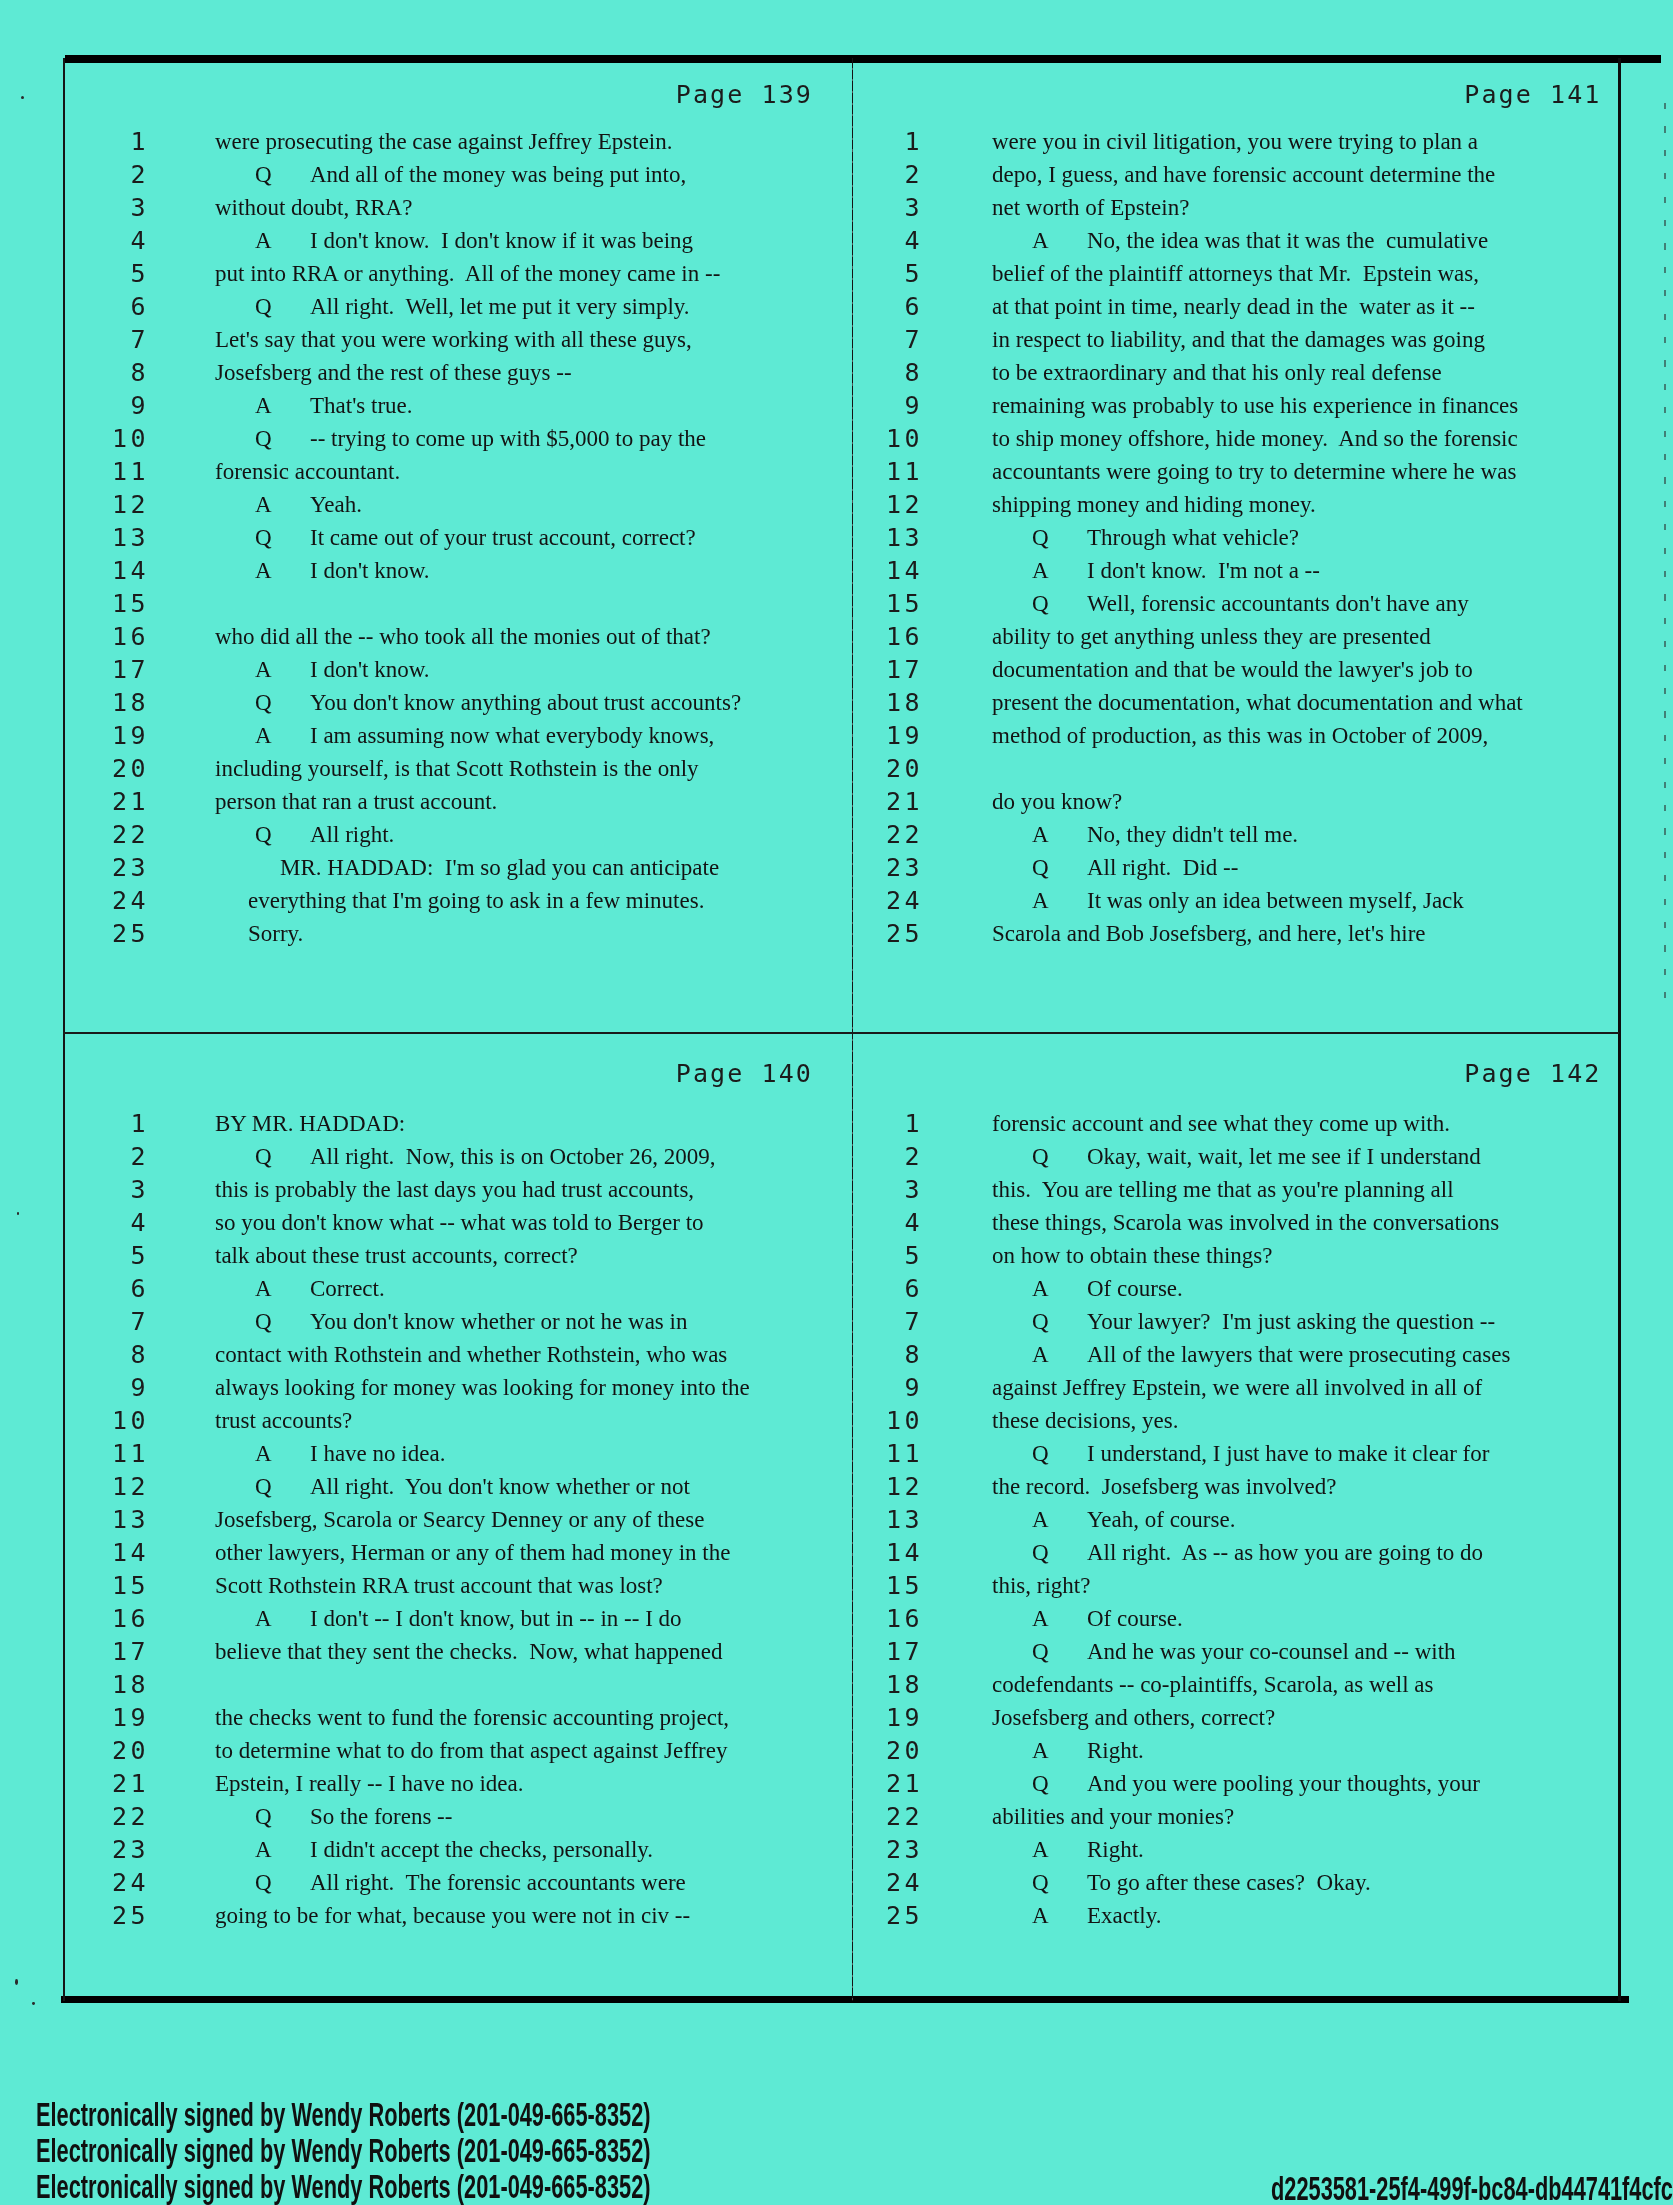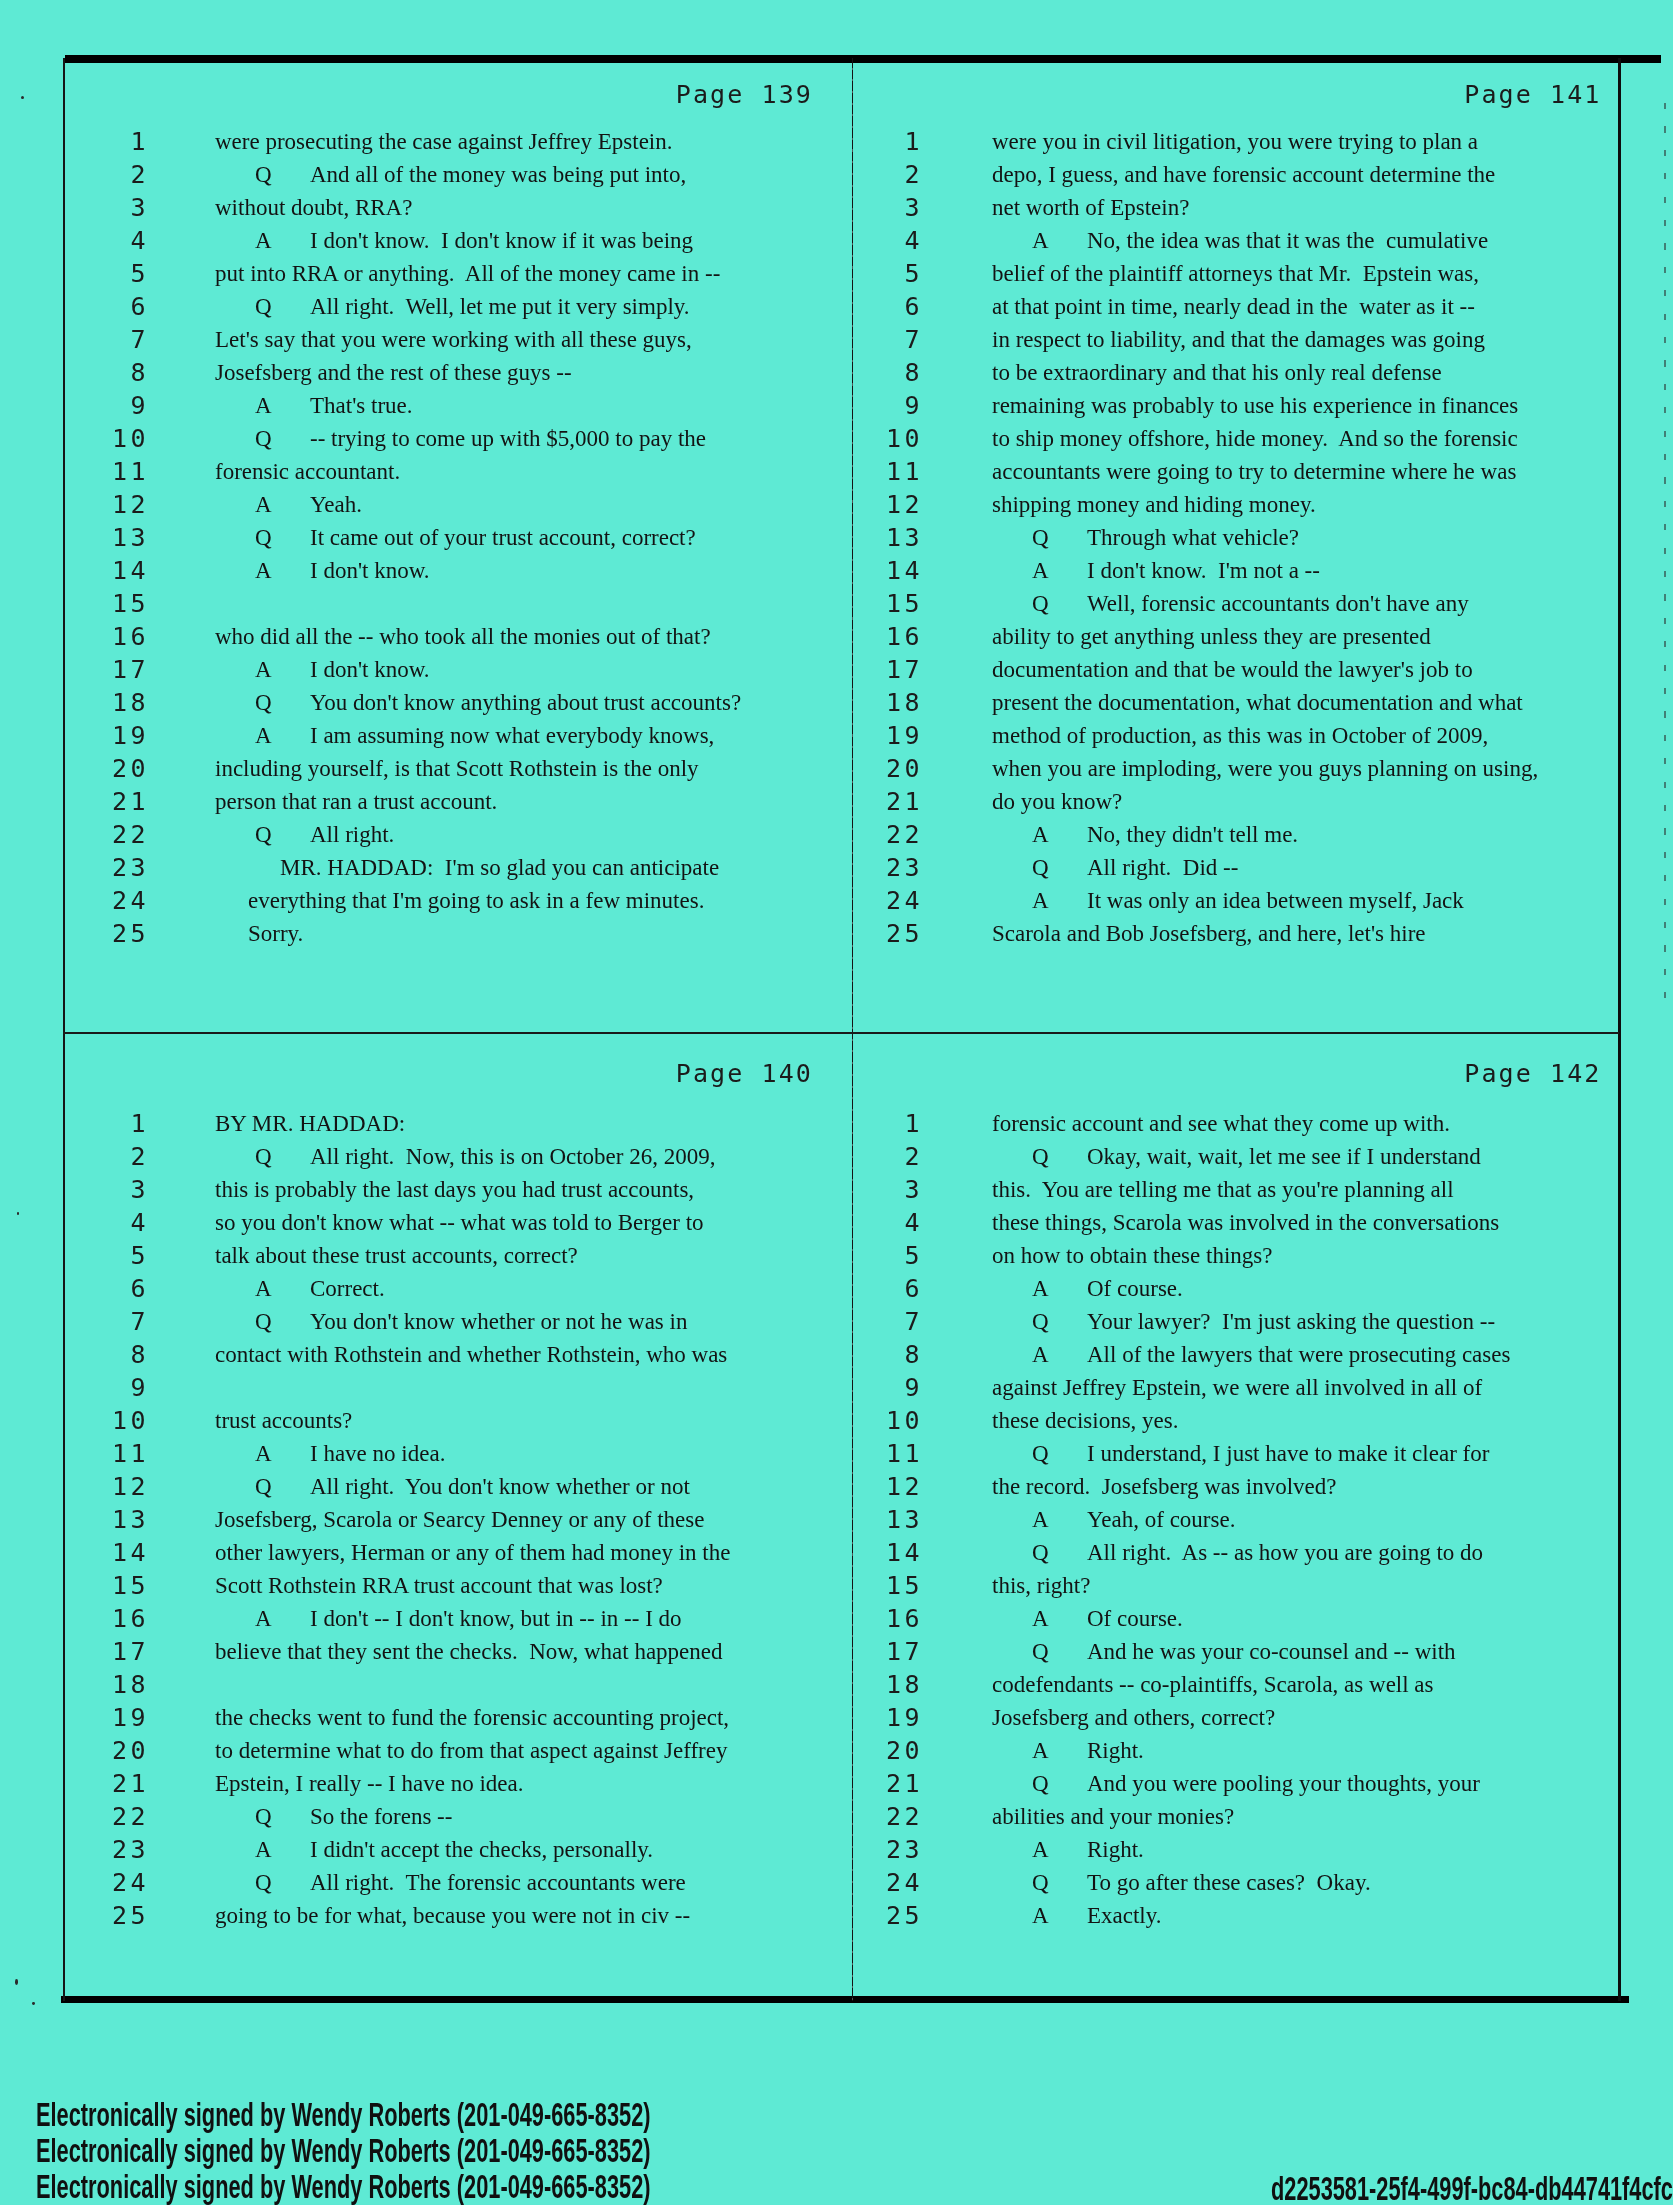--- a/index.html
+++ b/index.html
@@ -276,21 +276,20 @@
         <div class="line">
           <span class="num">18</span>
           <span class="txt flush">present the documentation, what documentation and what</span>
         </div>
         <div class="line">
           <span class="num">19</span>
           <span class="txt flush">method of production, as this was in October of 2009,</span>
         </div>
         <div class="line">
           <span class="num">20</span>
-          <span class="txt flush">when you are imploding, were you guys planning on using,</span>
         </div>
         <div class="line">
           <span class="num">21</span>
           <span class="txt flush">do you know?</span>
         </div>
         <div class="line">
           <span class="num">22</span>
           <span class="txt qa"><span class="speaker">A</span>No, they didn't tell me.</span>
         </div>
         <div class="line">
@@ -338,20 +337,21 @@
         <div class="line">
           <span class="num">7</span>
           <span class="txt qa"><span class="speaker">Q</span>You don't know whether or not he was in</span>
         </div>
         <div class="line">
           <span class="num">8</span>
           <span class="txt flush">contact with Rothstein and whether Rothstein, who was</span>
         </div>
         <div class="line">
           <span class="num">9</span>
+          <span class="txt flush">always looking for money was looking for money into the</span>
         </div>
         <div class="line">
           <span class="num">10</span>
           <span class="txt flush">trust accounts?</span>
         </div>
         <div class="line">
           <span class="num">11</span>
           <span class="txt qa"><span class="speaker">A</span>I have no idea.</span>
         </div>
         <div class="line">

